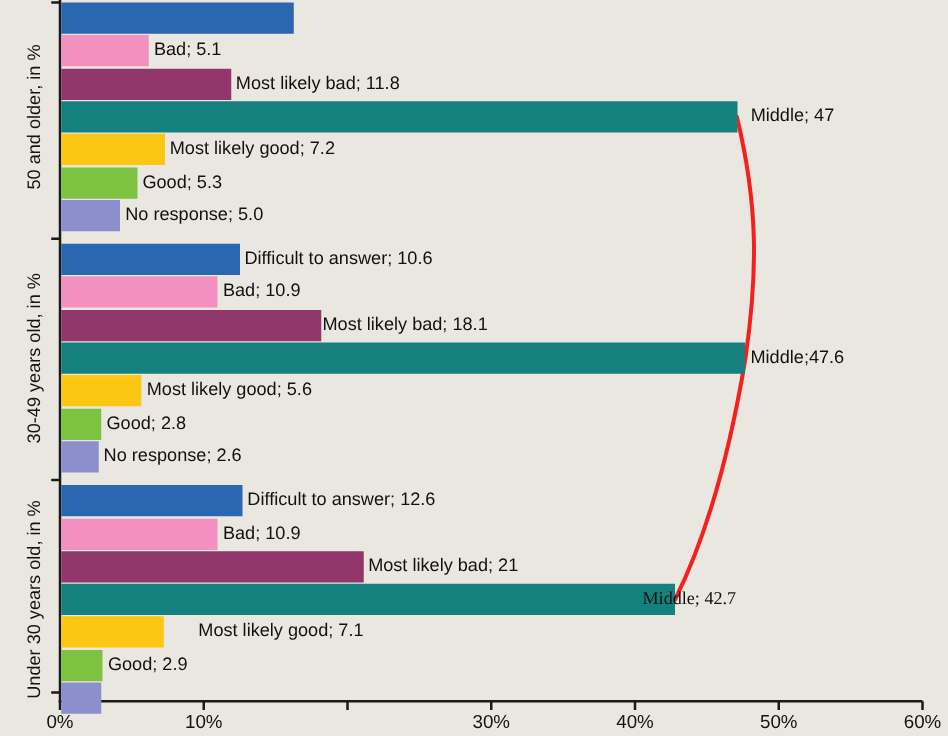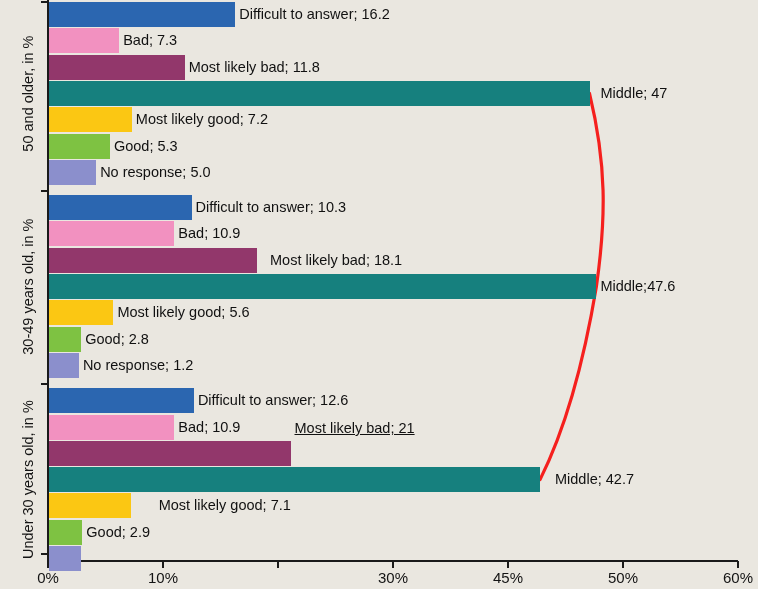--- a/index.html
+++ b/index.html
@@ -53,65 +53,64 @@
     </svg>
 <div class="tick" style="left: 47px;"></div>
     <div class="xlabel" style="left: 48px;">0%</div>
     <div class="tick" style="left: 162px;"></div>
     <div class="xlabel" style="left: 163px;">10%</div>
     <div class="tick" style="left: 277px;"></div>
     <div class="xlabel" style="left: 278px; margin-top: 44px;">20%</div>
     <div class="tick" style="left: 392px;"></div>
     <div class="xlabel" style="left: 393px;">30%</div>
     <div class="tick" style="left: 507px;"></div>
-    <div class="xlabel" style="left: 508px;">45%</div>
+    <div class="xlabel" style="left: 508px;">40%</div>
     <div class="tick" style="left: 622px;"></div>
     <div class="xlabel" style="left: 623px;">50%</div>
     <div class="tick" style="left: 737px;"></div>
     <div class="xlabel" style="left: 738px;">60%</div>
     <div class="bar" style="left: 49px; top: 2px; width: 186.3px; background: rgb(43, 102, 176);"></div>
-    <div class="bar-label" style="left: 235.3px; top: 2px;">Difficult to answer; 16.2</div>
     <div class="bar" style="left: 49px; top: 28.3px; width: 70.15px; background: rgb(242, 145, 192);"></div>
-    <div class="bar-label" style="left: 119.15px; top: 28.3px;">Bad; 7.3</div>
+    <div class="bar-label" style="left: 119.15px; top: 28.3px;">Bad; 5.1</div>
     <div class="bar" style="left: 49px; top: 54.6px; width: 135.7px; background: rgb(146, 55, 107);"></div>
     <div class="bar-label" style="left: 184.7px; top: 54.6px;">Most likely bad; 11.8</div>
     <div class="bar" style="left: 49px; top: 80.9px; width: 540.5px; background: rgb(22, 128, 126);"></div>
     <div class="bar-label" style="left: 589.5px; top: 80.9px; padding-left: 11px;">Middle; 47</div>
     <div class="bar" style="left: 49px; top: 107.2px; width: 82.8px; background: rgb(251, 199, 19);"></div>
     <div class="bar-label" style="left: 131.8px; top: 107.2px;">Most likely good; 7.2</div>
     <div class="bar" style="left: 49px; top: 133.5px; width: 60.95px; background: rgb(126, 194, 66);"></div>
     <div class="bar-label" style="left: 109.95px; top: 133.5px;">Good; 5.3</div>
     <div class="bar" style="left: 49px; top: 159.8px; width: 47.15px; background: rgb(139, 143, 204);"></div>
     <div class="bar-label" style="left: 96.15px; top: 159.8px;">No response; 5.0</div>
     <div class="gtick" style="top: 1px;"></div>
     <div class="grouplabel" style="left: 20px; top: 184.8px; width: 182.8px; text-align: center;">50 and older, in %</div>
     <div class="bar" style="left: 49px; top: 195.1px; width: 142.6px; background: rgb(43, 102, 176);"></div>
-    <div class="bar-label" style="left: 191.6px; top: 195.1px;">Difficult to answer; 10.3</div>
+    <div class="bar-label" style="left: 191.6px; top: 195.1px;">Difficult to answer; 10.6</div>
     <div class="bar" style="left: 49px; top: 221.4px; width: 125.35px; background: rgb(242, 145, 192);"></div>
     <div class="bar-label" style="left: 174.35px; top: 221.4px;">Bad; 10.9</div>
     <div class="bar" style="left: 49px; top: 247.7px; width: 208.15px; background: rgb(146, 55, 107);"></div>
-    <div class="bar-label" style="left: 266px; top: 247.7px; text-align: right;">Most likely bad; 18.1</div>
+    <div class="bar-label" style="left: 254px; top: 247.7px; text-align: right;">Most likely bad; 18.1</div>
     <div class="bar" style="left: 49px; top: 274px; width: 547.4px; background: rgb(22, 128, 126);"></div>
     <div class="bar-label" style="left: 596.4px; top: 274px;">Middle;47.6</div>
     <div class="bar" style="left: 49px; top: 300.3px; width: 64.4px; background: rgb(251, 199, 19);"></div>
     <div class="bar-label" style="left: 113.4px; top: 300.3px;">Most likely good; 5.6</div>
     <div class="bar" style="left: 49px; top: 326.6px; width: 32.2px; background: rgb(126, 194, 66);"></div>
     <div class="bar-label" style="left: 81.2px; top: 326.6px;">Good; 2.8</div>
     <div class="bar" style="left: 49px; top: 352.9px; width: 29.9px; background: rgb(139, 143, 204);"></div>
-    <div class="bar-label" style="left: 78.9px; top: 352.9px;">No response; 1.2</div>
+    <div class="bar-label" style="left: 78.9px; top: 352.9px;">No response; 2.6</div>
     <div class="gtick" style="top: 190.1px;"></div>
     <div class="grouplabel" style="left: 20px; top: 377.9px; width: 182.8px; text-align: center;">30-49 years old, in %</div>
     <div class="bar" style="left: 49px; top: 388.2px; width: 144.9px; background: rgb(43, 102, 176);"></div>
     <div class="bar-label" style="left: 193.9px; top: 388.2px;">Difficult to answer; 12.6</div>
     <div class="bar" style="left: 49px; top: 414.5px; width: 125.35px; background: rgb(242, 145, 192);"></div>
     <div class="bar-label" style="left: 174.35px; top: 414.5px;">Bad; 10.9</div>
     <div class="bar" style="left: 49px; top: 440.8px; width: 241.5px; background: rgb(146, 55, 107);"></div>
-    <div class="bar-label" style="left: 290.5px; top: 416px; text-decoration: underline;">Most likely bad; 21</div>
+    <div class="bar-label" style="left: 290.5px; top: 441px;">Most likely bad; 21</div>
     <div class="bar" style="left: 49px; top: 467.1px; width: 491.05px; background: rgb(22, 128, 126);"></div>
-    <div class="bar-label" style="left: 551px; top: 467.1px;">Middle; 42.7</div>
+    <div class="bar-label" style="left: 510px; top: 467.1px; font-family: Liberation Serif, serif;">Middle; 42.7</div>
     <div class="bar" style="left: 49px; top: 493.4px; width: 81.65px; background: rgb(251, 199, 19);"></div>
     <div class="bar-label" style="left: 130.65px; top: 493.4px; margin-left: 24px;">Most likely good; 7.1</div>
     <div class="bar" style="left: 49px; top: 519.7px; width: 33.35px; background: rgb(126, 194, 66);"></div>
     <div class="bar-label" style="left: 82.35px; top: 519.7px;">Good; 2.9</div>
     <div class="bar" style="left: 49px; top: 546px; width: 32.2px; background: rgb(139, 143, 204);"></div>
     <div class="gtick" style="top: 383.2px;"></div>
     <div class="grouplabel" style="left: 20px; top: 571px; width: 182.8px; text-align: center;">Under 30 years old, in %</div>
     <div class="gtick" style="top: 553px;"></div>
   </div>
 

